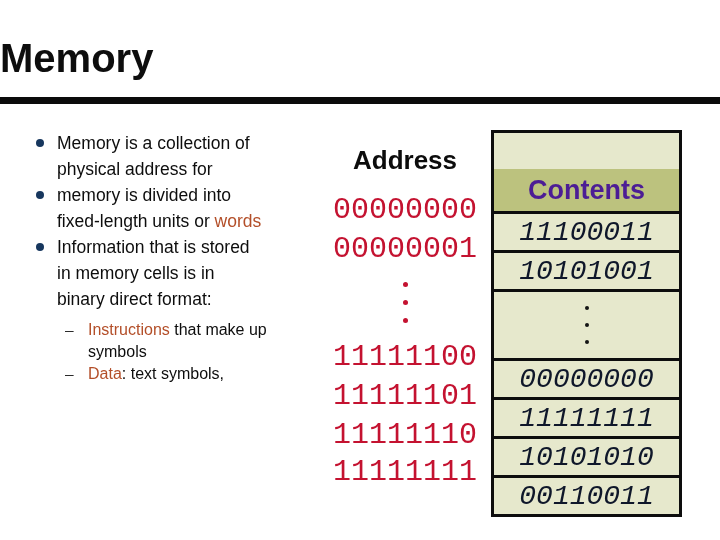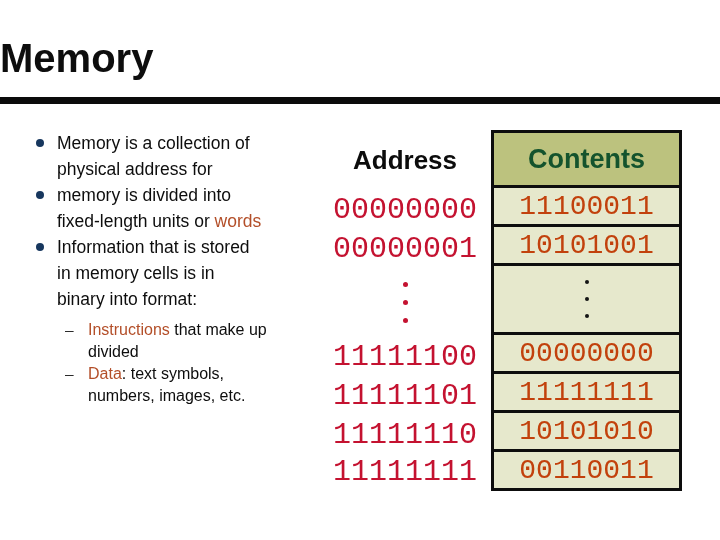--- a/index.html
+++ b/index.html
@@ -49,28 +49,28 @@
   }
   .addr-cell.last{height:36px;}
   .addr-dots{height:69px;}
 
   
   .contents-table{
     position:absolute;left:491px;top:130px;width:191px;box-sizing:border-box;
     border:3px solid #0d0d0d;display:flex;flex-direction:column;background:var(--table-row-bg);
   }
   .contents-header{
-    height:52px;background:var(--table-header-bg);
+    height:42px;background:var(--table-header-bg);
     display:flex;align-items:center;justify-content:center;
-    font-size:27px;font-weight:bold;color:#14532d;
+    font-size:27px;font-weight:bold;color:#4c1d95;margin-top:36px;
   }
   .contents-cell{
     height:36px;border-top:3px solid #0d0d0d;background:var(--table-row-bg);
     display:flex;align-items:center;justify-content:center;
-    font-family:"Liberation Mono",monospace;font-size:28px;color:#c2410c;
+    font-family:"Liberation Mono",monospace;font-size:28px;color:#0f172a;font-style:italic;
   }
   .contents-dots{height:66px;}
 
   
   .vdots{display:flex;flex-direction:column;align-items:center;justify-content:center;gap:13px;}
   .vdots i{display:block;width:5px;height:5px;border-radius:50%;}
   .vdots.red i{background:var(--address-text);}
   .vdots.dark i{background:#141414;width:4px;height:4px;}
 </style>
 </head>
@@ -103,37 +103,36 @@
       </div>
     </div>
 
     <div class="bullet">
       <div class="marker-col">
           <span class="bullet-dot"></span>
         </div>
       <div class="bullet-text">
         <div>Information that is stored</div>
         <div>in memory cells is in</div>
-        <div>binary into format:</div>
+        <div>binary direct format:</div>
       </div>
     </div>
 
     <div class="sub-bullets">
       <div class="sub-bullet">
         <div class="dash-col">–</div>
         <div class="sub-text">
           <div><span class="accent">Instructions</span><span> that make up</span></div>
-          <div>divided</div>
+          <div>symbols</div>
         </div>
       </div>
       <div class="sub-bullet">
         <div class="dash-col">–</div>
         <div class="sub-text">
           <div><span class="accent">Data</span><span>: text symbols,</span></div>
-          <div>numbers, images, etc.</div>
         </div>
       </div>
     </div>
 
   </div>
 
   <div class="address-col">
     <div class="address-header">Address</div>
     <div class="addr-cell">00000000</div>
     <div class="addr-cell">00000001</div>

